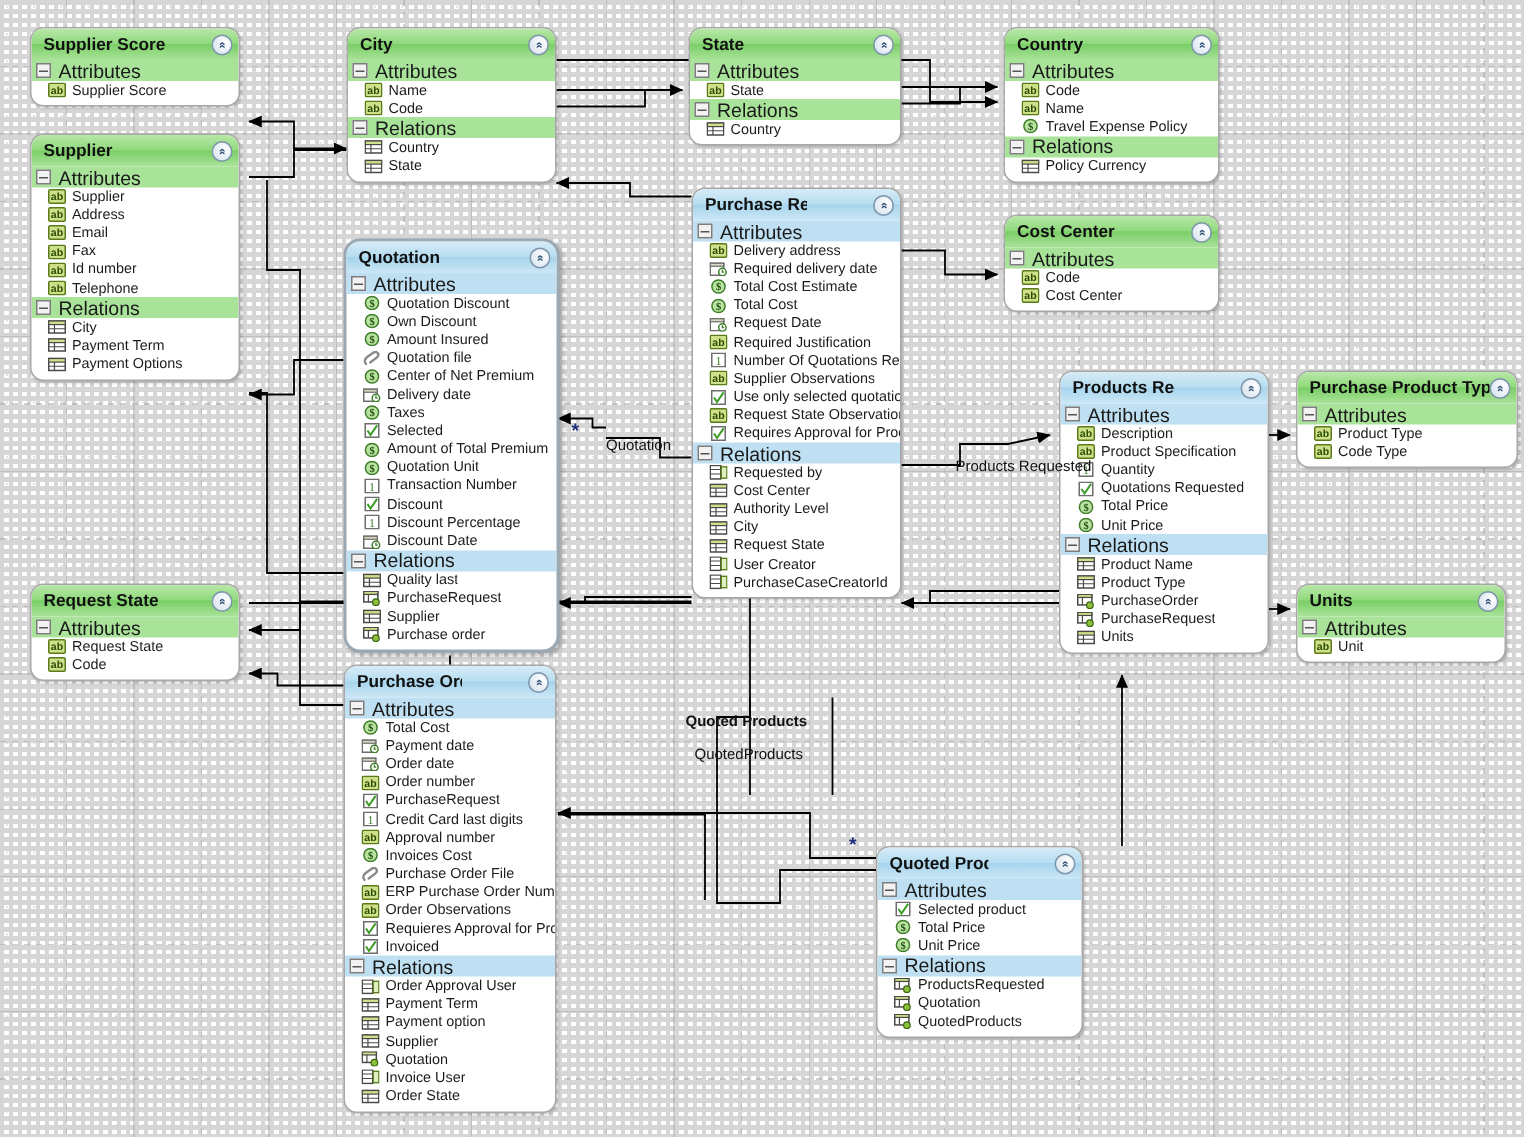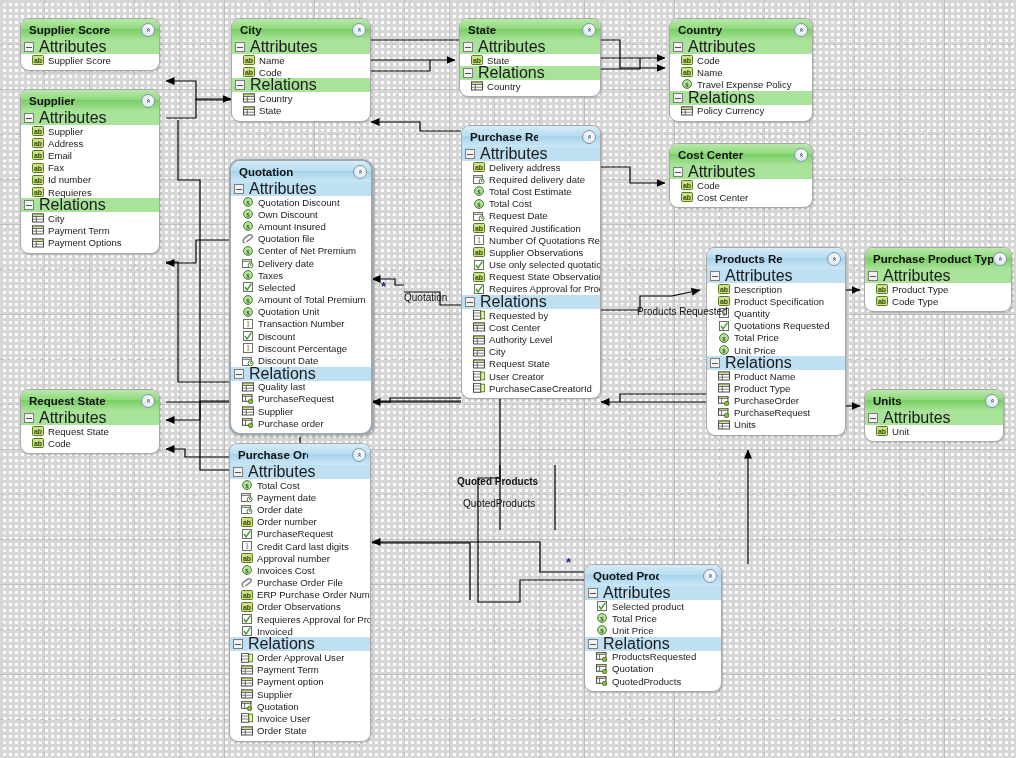--- a/index.html
+++ b/index.html
@@ -108,21 +108,21 @@
     background: #f2f2f2;
     margin-right: 5px;
     position: relative;
     flex: 0 0 auto;
   }
   .secthdr .minus::before {
     content: "";
     position: absolute; left: 1px; right: 1px; top: 4px;
     height: 1px; background: #555;
   }
-  .secthdr .lbl { font-size: 16px; }
+  .secthdr .lbl { font-size: 13px; }
   .row {
     display: flex; align-items: center;
     height: 12.2px;
     padding-left: 11px;
     font-size: 9.6px;
     color: #1c1c1c;
     white-space: nowrap;
   }
   .row .ic { flex: 0 0 auto; width: 12px; height: 10px; margin-right: 4px; position: relative; }
   .row .tx { overflow: hidden; }
@@ -297,21 +297,21 @@
             </span>
             <span class="tx">Id number</span>
           </div>
           <div class="row">
             <span class="ic">
               <svg width="12" height="10" viewBox="0 0 12 10">
                 <rect x="0.5" y="0.5" width="11" height="9" fill="#cfe08a" stroke="#5a7a18" stroke-width="1" rx="1"></rect>
                 <text x="6" y="7.6" font-size="7" text-anchor="middle" fill="#2a4a00" font-family="&quot;Liberation Sans&quot;,sans-serif" font-weight="bold">ab</text>
               </svg>
             </span>
-            <span class="tx">Requieres</span>
+            <span class="tx">Telephone</span>
           </div>
           <div class="secthdr">
             <span class="minus"></span>
             <span class="lbl">Relations</span>
           </div>
           <div class="row">
             <span class="ic">
               <svg width="12" height="10" viewBox="0 0 12 10">
                 <rect x="0.5" y="1" width="11" height="8" fill="#ffffff" stroke="#4a4a4a" stroke-width="1"></rect>
                 <rect x="0.5" y="1" width="11" height="2.4" fill="#cfe08a" stroke="#4a4a4a" stroke-width="0.8"></rect>

